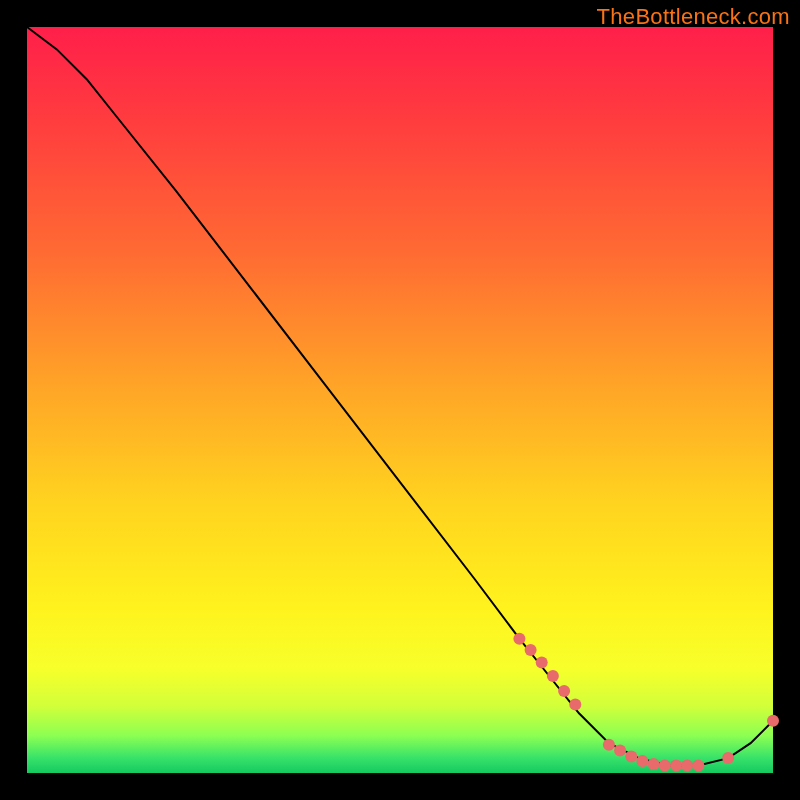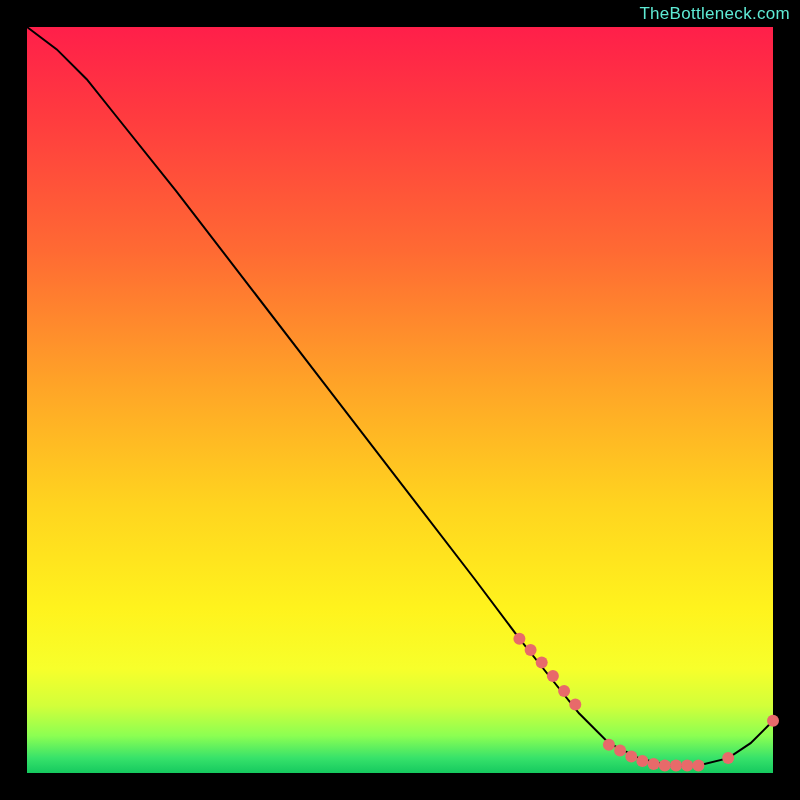--- a/index.html
+++ b/index.html
@@ -14,22 +14,22 @@
   .stage {
     position: relative;
     width: 800px;
     height: 800px;
     background: #000;
   }
   .attribution {
     position: absolute;
     top: 4px;
     right: 10px;
-    color: #5eead4;
-    font-size: 17px;
+    color: #f97316;
+    font-size: 22px;
     font-weight: 400;
     letter-spacing: 0.3px;
   }
   .plot-area {
     position: absolute;
     left: 27px;
     top: 27px;
     width: 746px;
     height: 746px;
     

